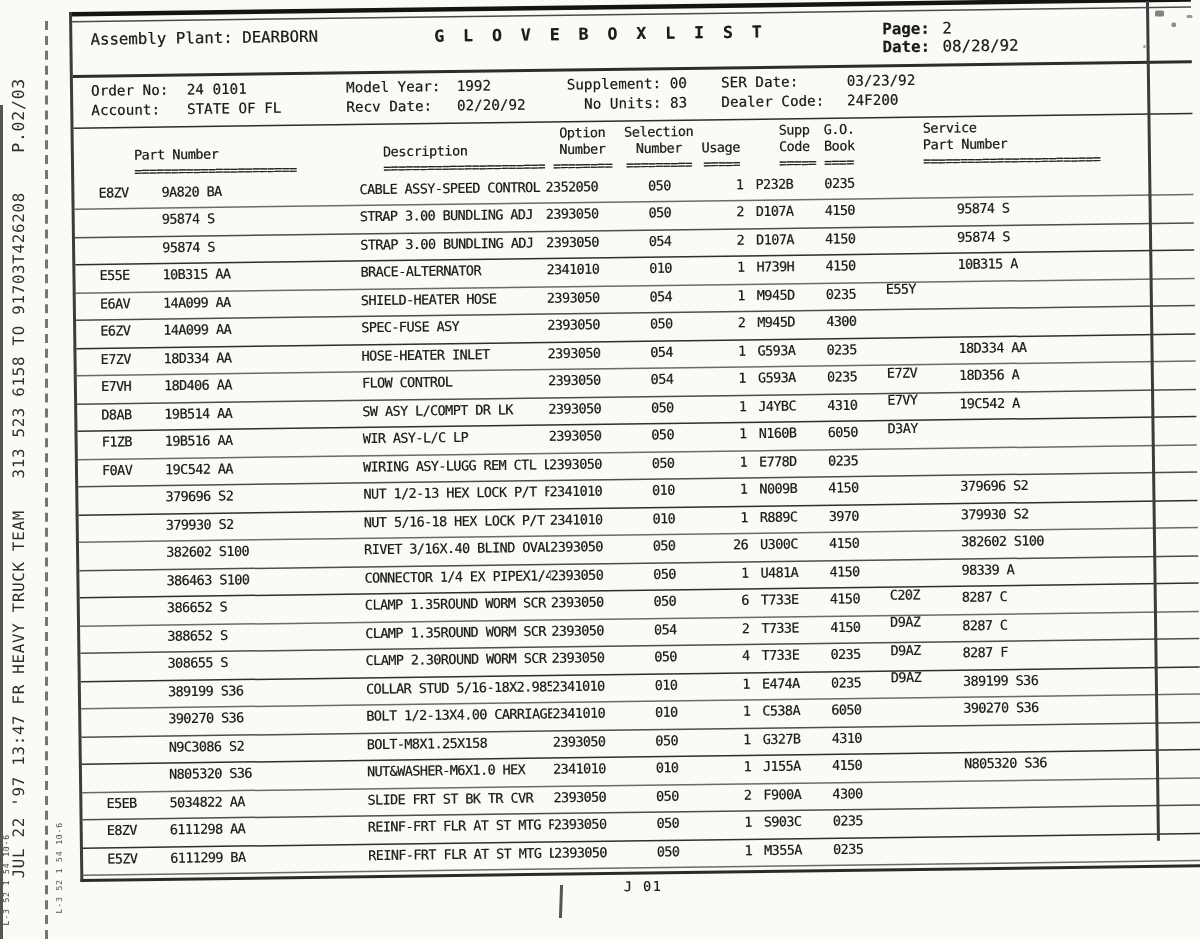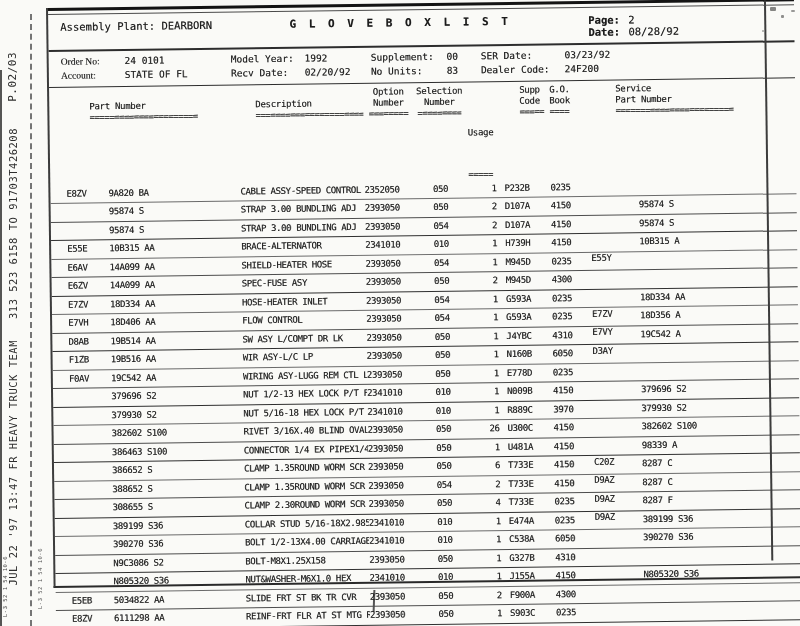--- a/index.html
+++ b/index.html
@@ -45,32 +45,32 @@
   .plant{font-size:10.5px;white-space:nowrap;}
   .doc-title{flex:1;text-align:center;font-size:11px;font-weight:bold;letter-spacing:3px;white-space:nowrap;}
   .pagedate{width:170px;font-size:10.5px;line-height:12px;margin-right:26px;}
   .pagedate .row{display:flex;}
   .pagedate .lbl{min-width:40px;display:inline-block;font-weight:bold;}
   .hrule{height:1.5px;background:#2d2d2d;margin-top:3px;}
 
   .order-info{padding:3px 0 4px 12px;border-bottom:1.5px solid #2d2d2d;font-size:9.5px;line-height:13px;}
   .oi-row{display:grid;grid-template-columns:170px 140px 110px 1fr;white-space:nowrap;}
   .oi-row .lbl{display:inline-block;}
-  .w1{min-width:58px;font-family:Liberation Serif, serif;} .w2{min-width:68px;} .w3{min-width:70px;} .w4{min-width:78px;}
+  .w1{min-width:58px;} .w2{min-width:68px;} .w3{min-width:70px;text-align:right;} .w4{min-width:78px;}
 
   .grid-cols{display:grid;grid-template-columns:44px 132px 124px 48px 56px 28px 54px 38px 44px 1fr;padding-left:14px;}
   .colhead{font-size:9px;line-height:11px;padding-top:3px;letter-spacing:-0.3px;}
   .colhead .cell{display:flex;flex-direction:column;white-space:nowrap;}
   .colhead .l1{min-height:11px;}
   .colhead .rule{font-size:9px;letter-spacing:-0.5px;overflow:hidden;color:#222;}
   .ch-part{grid-column:1/3;padding-left:26px;}
   .ch-desc{padding-left:16px;}
   .ch-opt{padding-left:2px;text-align:center;}
   .ch-sel{text-align:center;align-items:center;}
-  .ch-use{padding-right:2px;gap:31px;}
+  .ch-use{text-align:right;padding-right:2px;}
   .ch-supp{padding-left:8px;margin-left:16px;}
   .ch-book{}
   .ch-svc{grid-column:9/11;padding-left:28px;}
 
   .rows{}
   .trow{height:17.5px;line-height:17.5px;font-size:9px;letter-spacing:-0.4px;border-bottom:1px solid #4d4d4d;white-space:nowrap;}
   .trow:nth-child(3n){border-bottom-color:#2f2f2f;}
   .trow:nth-child(3n+1){border-bottom-color:#6a6a6a;}
   .c-pfx{padding-left:2px;}
   .c-part{}

